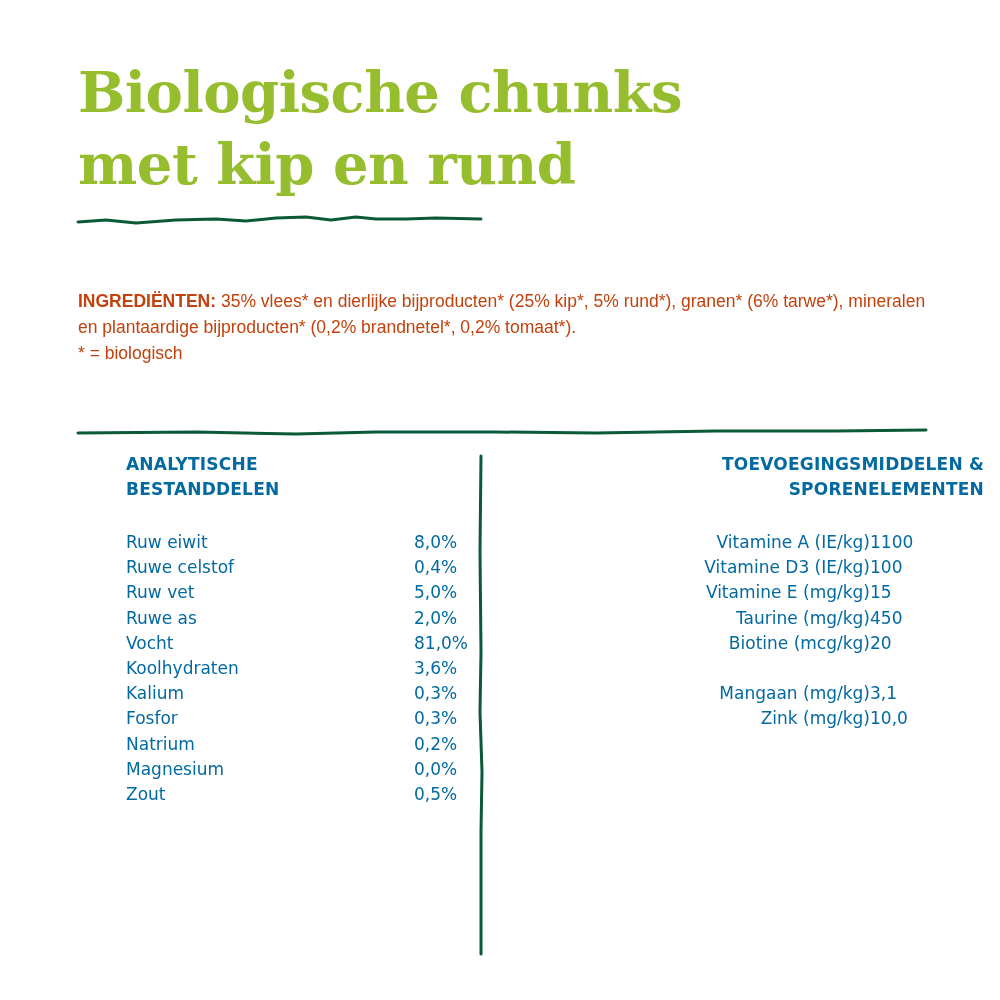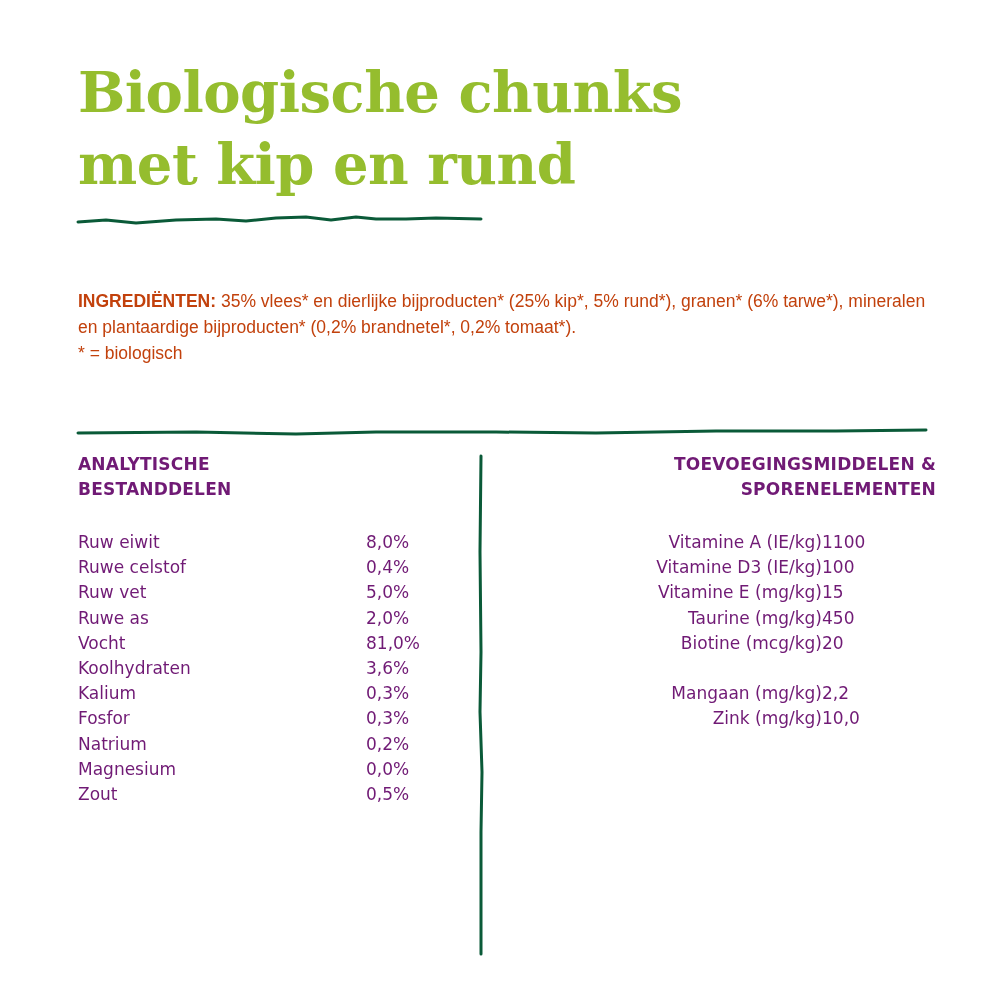--- a/index.html
+++ b/index.html
@@ -12,21 +12,21 @@
     }
     .wave { position: absolute; left: 76px; top: 208px; }
     .ingredients {
       position: absolute; left: 78px; top: 288px; width: 860px;
       font-family: "Liberation Sans", sans-serif;
       font-size: 17.5px; line-height: 26px; color: #c2410c;
     }
     .ingredients .label { font-weight: bold; }
     .hline { position: absolute; left: 76px; top: 424px; }
     .vline { position: absolute; left: 474px; top: 452px; }
-    .col { position: absolute; font-family: "DejaVu Sans", sans-serif; color: #701a75; }
+    .col { position: absolute; font-family: "DejaVu Sans", sans-serif; color: #0369a1; margin-left: 48px; }
     .col-left { left: 78px; top: 452px; width: 380px; }
     .col-right { left: 536px; top: 452px; width: 400px; text-align: right; }
     .heading { font-weight: bold; font-size: 17px; line-height: 25px; letter-spacing: 0.2px; margin-bottom: 28px; }
     .row { display: flex; font-size: 17px; line-height: 25.2px; }
     .col-left .row .name { width: 288px; }
     .col-right .row .name { width: 286px; }
     .gap { height: 25px; }
   </style>
 </head>
 <body>
@@ -126,19 +126,19 @@
       <span class="name">Taurine (mg/kg)</span>
       <span>450</span>
     </div>
   <div class="row">
       <span class="name">Biotine (mcg/kg)</span>
       <span>20</span>
     </div>
   <div class="gap"></div>
   <div class="row">
       <span class="name">Mangaan (mg/kg)</span>
-      <span>2,2</span>
+      <span>3,1</span>
     </div>
   <div class="row">
       <span class="name">Zink (mg/kg)</span>
       <span>10,0</span>
     </div>
 </div>
 
 </body></html>

